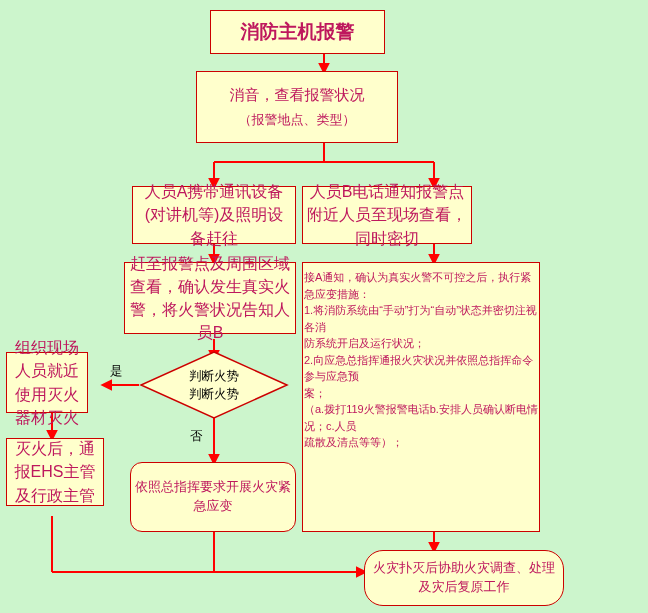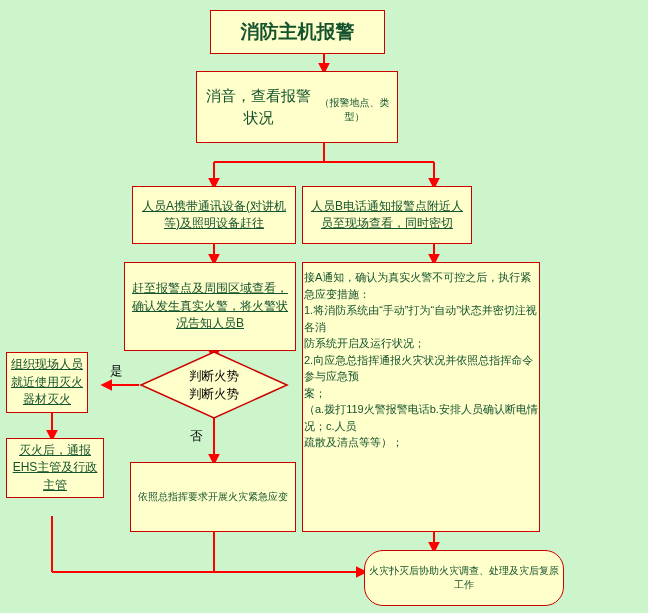--- a/index.html
+++ b/index.html
@@ -20,36 +20,36 @@
   }
   .box {
     position: absolute;
     background: #ffffcc;
     border: 1px solid #cc0000;
     box-sizing: border-box;
     display: flex;
     align-items: center;
     justify-content: center;
     text-align: center;
-    color: #14532d;
+    color: #be185d;
     line-height: 1.45;
     padding: 2px 4px;
   }
   .box.left {
     text-align: left;
     justify-content: flex-start;
     line-height: 1.5;
   }
   .title {
     font-size: 19px;
     font-weight: bold;
   }
   .f15 { font-size: 15px; }
-  .f13 { font-size: 10px; }
-  .f12 { font-size: 12px; text-decoration: underline; }
+  .f13 { font-size: 13px; }
+  .f12 { font-size: 16px; }
   .f11 { font-size: 11px; }
 
   .diamond {
     position: absolute;
     display: flex;
     align-items: center;
     justify-content: center;
   }
   .diamond svg {
     position: absolute;
@@ -116,34 +116,34 @@
       <line x1="214" y1="532" x2="214" y2="572"></line>
 
       <line x1="434" y1="532" x2="434" y2="550" marker-end="url(#ah)"></line>
     </g>
   </svg>
 
   <div class="box title" style="left:210px; top:10px; width:175px; height:44px;">
     <span>消防主机报警</span>
   </div>
 
-  <div class="box" style="left:196px; top:71px; width:202px; height:72px; flex-direction:row;">
+  <div class="box" style="left:196px; top:71px; width:202px; height:72px; flex-direction:column;">
     <span class="f15">消音，查看报警状况</span>
     <span class="f13" style="margin-top:6px;">（报警地点、类型）</span>
   </div>
 
   <div class="box f12" style="left:132px; top:186px; width:164px; height:58px;">
     <span>人员A携带通讯设备(对讲机等)及照明设备赶往</span>
   </div>
 
   <div class="box f12" style="left:302px; top:186px; width:170px; height:58px;">
     <span>人员B电话通知报警点附近人员至现场查看，同时密切</span>
   </div>
 
-  <div class="box f12" style="left:124px; top:262px; width:172px; height:89px;align-items:center;">
+  <div class="box f12" style="left:124px; top:262px; width:172px; height:72px;align-items:center;">
     <span>赶至报警点及周围区域查看，确认发生真实火警，将火警状况告知人员B</span>
   </div>
 
   <div class="box left f11" style="left:302px; top:262px; width:238px; height:270px; align-items:flex-start; padding:6px 1px;">
     <div>
       <div>接A通知，确认为真实火警不可控之后，执行紧急应变措施：</div>
       <div>1.将消防系统由“手动”打为“自动”状态并密切注视各消</div>
       <div>防系统开启及运行状况；</div>
       <div>2.向应急总指挥通报火灾状况并依照总指挥命令参与应急预</div>
       <div>案；</div>
@@ -163,25 +163,25 @@
   </div>
 
   <div class="lbl" style="left:110px; top:363px;">是</div>
 
   <div class="lbl" style="left:190px; top:428px;">否</div>
 
   <div class="box f12" style="left:6px; top:352px; width:82px; height:61px;">
     <span>组织现场人员就近使用灭火器材灭火</span>
   </div>
 
-  <div class="box f12" style="left:6px; top:438px; width:98px; height:60px;">
+  <div class="box f12" style="left:6px; top:438px; width:98px; height:68px;">
     <span>灭火后，通报EHS主管及行政主管</span>
   </div>
 
-  <div class="box f13" style="left:130px; top:462px; width:166px; height:70px;">
+  <div class="box f13" style="left:130px; top:462px; width:166px; height:70px;border-radius:12px;">
     <span>依照总指挥要求开展火灾紧急应变</span>
   </div>
 
   <div class="box f13" style="left:364px; top:550px; width:200px; height:56px;border-radius:19px;">
     <span>火灾扑灭后协助火灾调查、处理及灾后复原工作</span>
   </div>
 
 </div>
 
 </body></html>

